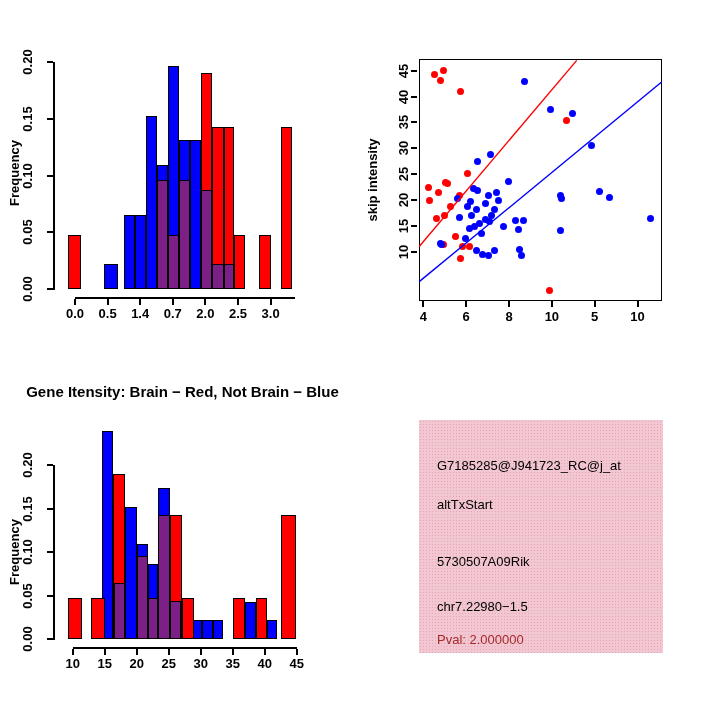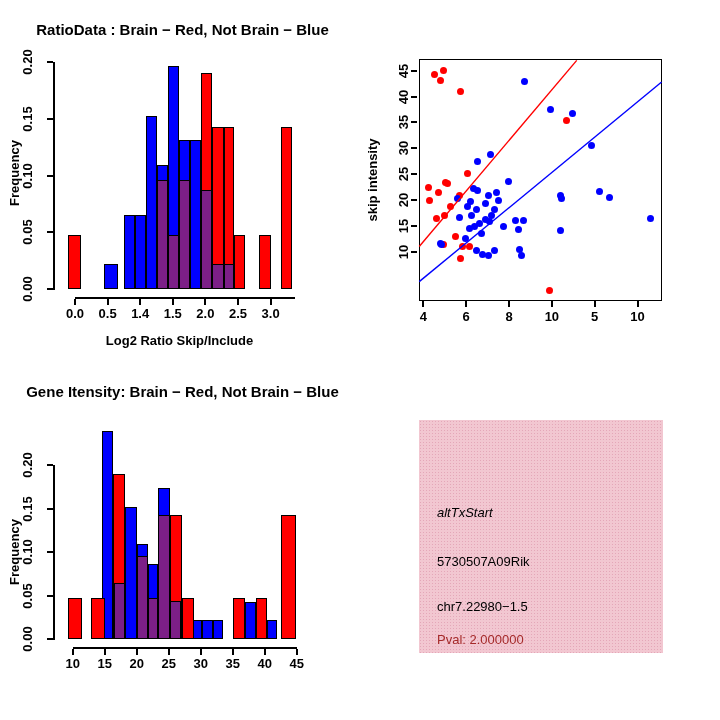--- a/index.html
+++ b/index.html
@@ -23,24 +23,22 @@
            background-size:3px 3px}
   .info-line{position:absolute;font-size:13px;white-space:nowrap;left:18px}
   #plots{position:absolute;left:0;top:0;width:720px;height:720px}
   svg{position:absolute;left:0;top:0}
 </style>
 </head>
 <body>
 
 <div class="canvas">
 
-  <div class="title" style="left:5px;top:21px;width:355px">RatioData : Brain − Red, Not Brain − Blue</div>
   <div class="title" style="left:5px;top:383px;width:355px">Gene Itensity: Brain − Red, Not Brain − Blue</div>
 
-  <div class="axlab" style="left:57px;top:333px;width:245px">Log2 Ratio Skip/Include</div>
 
   <div class="aylab" style="left:14px;top:173px">Frequency</div>
   <div class="aylab" style="left:372px;top:180px">skip intensity</div>
   <div class="aylab" style="left:14px;top:552px">Frequency</div>
 
   <div id="plots">
       <div style="position: absolute; left: 53px; top: 61.74px; width: 2px; height: 228.56px; background: rgb(0, 0, 0);"></div>
       <div style="position: absolute; left: 75px; top: 296.7px; width: 220px; height: 2px; background: rgb(0, 0, 0);"></div>
       <div class="tick" style="position: absolute; left: 47px; top: 288.3px; width: 6px; height: 2px;"></div>
       <span class="vlab" style="position: absolute; left: 27px; top: 289.3px;">0.00</span>
@@ -52,21 +50,21 @@
       <span class="vlab" style="position: absolute; left: 27px; top: 118.63px;">0.15</span>
       <div class="tick" style="position: absolute; left: 47px; top: 60.74px; width: 6px; height: 2px;"></div>
       <span class="vlab" style="position: absolute; left: 27px; top: 61.74px;">0.20</span>
       <div class="tick" style="position: absolute; left: 74px; top: 298.7px; width: 2px; height: 6px;"></div>
       <div class="hlab" style="position: absolute; left: 55px; top: 305.7px; width: 40px;">0.0</div>
       <div class="tick" style="position: absolute; left: 106.6px; top: 298.7px; width: 2px; height: 6px;"></div>
       <div class="hlab" style="position: absolute; left: 87.6px; top: 305.7px; width: 40px;">0.5</div>
       <div class="tick" style="position: absolute; left: 139.2px; top: 298.7px; width: 2px; height: 6px;"></div>
       <div class="hlab" style="position: absolute; left: 120.2px; top: 305.7px; width: 40px;">1.4</div>
       <div class="tick" style="position: absolute; left: 171.8px; top: 298.7px; width: 2px; height: 6px;"></div>
-      <div class="hlab" style="position: absolute; left: 152.8px; top: 305.7px; width: 40px;">1.5</div>
+      <div class="hlab" style="position: absolute; left: 152.8px; top: 305.7px; width: 40px;">0.7</div>
       <div class="tick" style="position: absolute; left: 204.4px; top: 298.7px; width: 2px; height: 6px;"></div>
       <div class="hlab" style="position: absolute; left: 185.4px; top: 305.7px; width: 40px;">2.0</div>
       <div class="tick" style="position: absolute; left: 237px; top: 298.7px; width: 2px; height: 6px;"></div>
       <div class="hlab" style="position: absolute; left: 218px; top: 305.7px; width: 40px; text-align: center;">2.5</div>
       <div class="tick" style="position: absolute; left: 269.6px; top: 298.7px; width: 2px; height: 6px;"></div>
       <div class="hlab" style="position: absolute; left: 250.6px; top: 305.7px; width: 40px;">3.0</div>
       <div class="bar" style="position: absolute; left: 103.688px; top: 264.268px; width: 14.344px; height: 25.0316px; background: rgb(0, 0, 255);"></div>
       <div class="bar" style="position: absolute; left: 123.9px; top: 215.343px; width: 11.084px; height: 73.957px; background: rgb(0, 0, 255);"></div>
       <div class="bar" style="position: absolute; left: 134.984px; top: 215.343px; width: 11.084px; height: 73.957px; background: rgb(0, 0, 255);"></div>
       <div class="bar" style="position: absolute; left: 146.068px; top: 116.354px; width: 11.084px; height: 172.946px; background: rgb(0, 0, 255);"></div>
@@ -234,19 +232,20 @@
       <div class="dot" style="position: absolute; left: 491.376px; top: 246.599px; background: rgb(0, 0, 255);"></div>
       <div class="dot" style="position: absolute; left: 515.806px; top: 246.082px; background: rgb(0, 0, 255);"></div>
       <div class="dot" style="position: absolute; left: 518.164px; top: 252.286px; background: rgb(0, 0, 255);"></div>
       <svg width="720" height="720">
         <line x1="419.2283" y1="246.48000000000002" x2="576.7388000000001" y2="60.36" stroke="#ff0000" stroke-width="1.4"></line>
         <line x1="419.2283" y1="281.63599999999997" x2="661.6016" y2="82.07400000000001" stroke="#0000ff" stroke-width="1.4"></line>
       </svg>
     </div>
 
   <div class="infobox" style="left: 419px; top: 420px; width: 244px; height: 233px; background-color: rgb(242, 199, 209);">
-    <div class="info-line" style="top: 85px; color: rgb(0, 0, 0); font-style: italic;">altTxStart</div>
+    <div class="info-line" style="top: 38px; color: rgb(0, 0, 0);">G7185285@J941723_RC@j_at</div>
+    <div class="info-line" style="top: 77px; color: rgb(0, 0, 0);">altTxStart</div>
     <div class="info-line" style="top: 134px; color: rgb(0, 0, 0);">5730507A09Rik</div>
     <div class="info-line" style="top: 179px; color: rgb(0, 0, 0);">chr7.22980−1.5</div>
     <div class="info-line" style="top: 212px; color: rgb(165, 42, 42);">Pval: 2.000000</div>
   </div>
 
 </div>
 
 </body></html>

